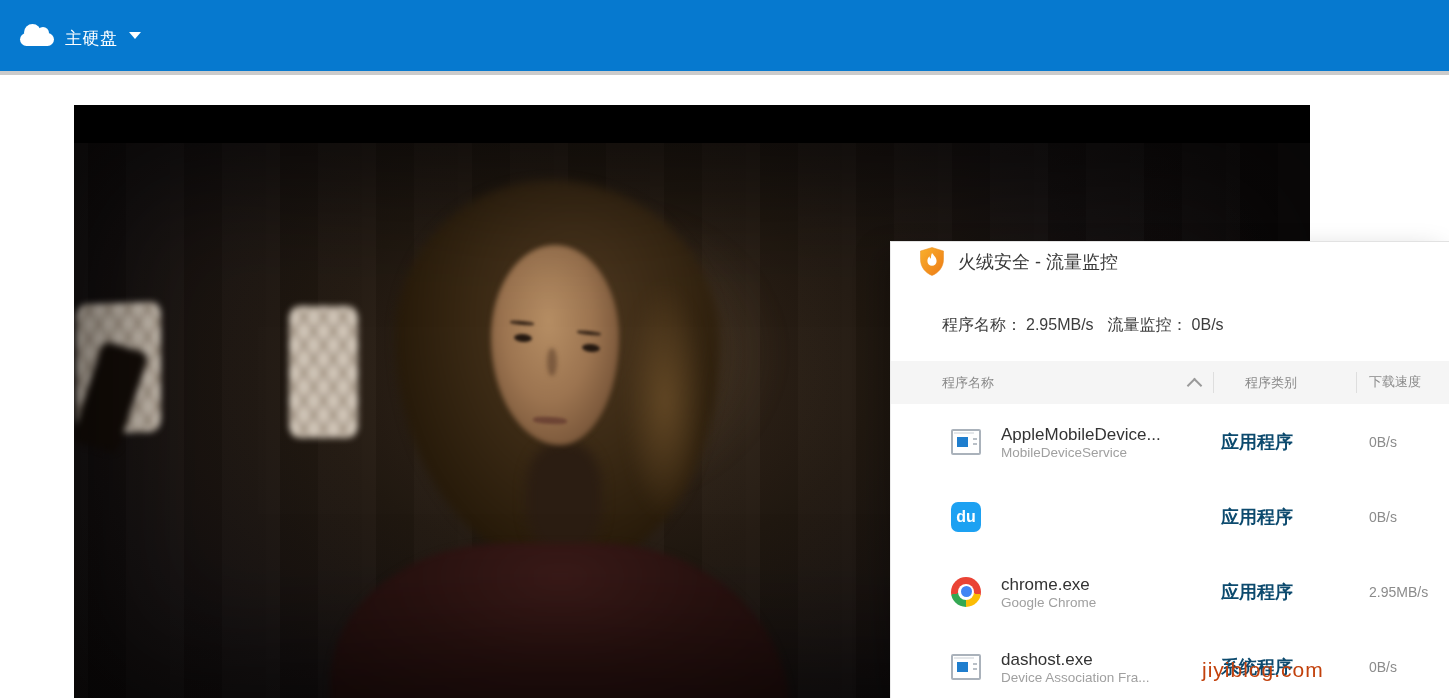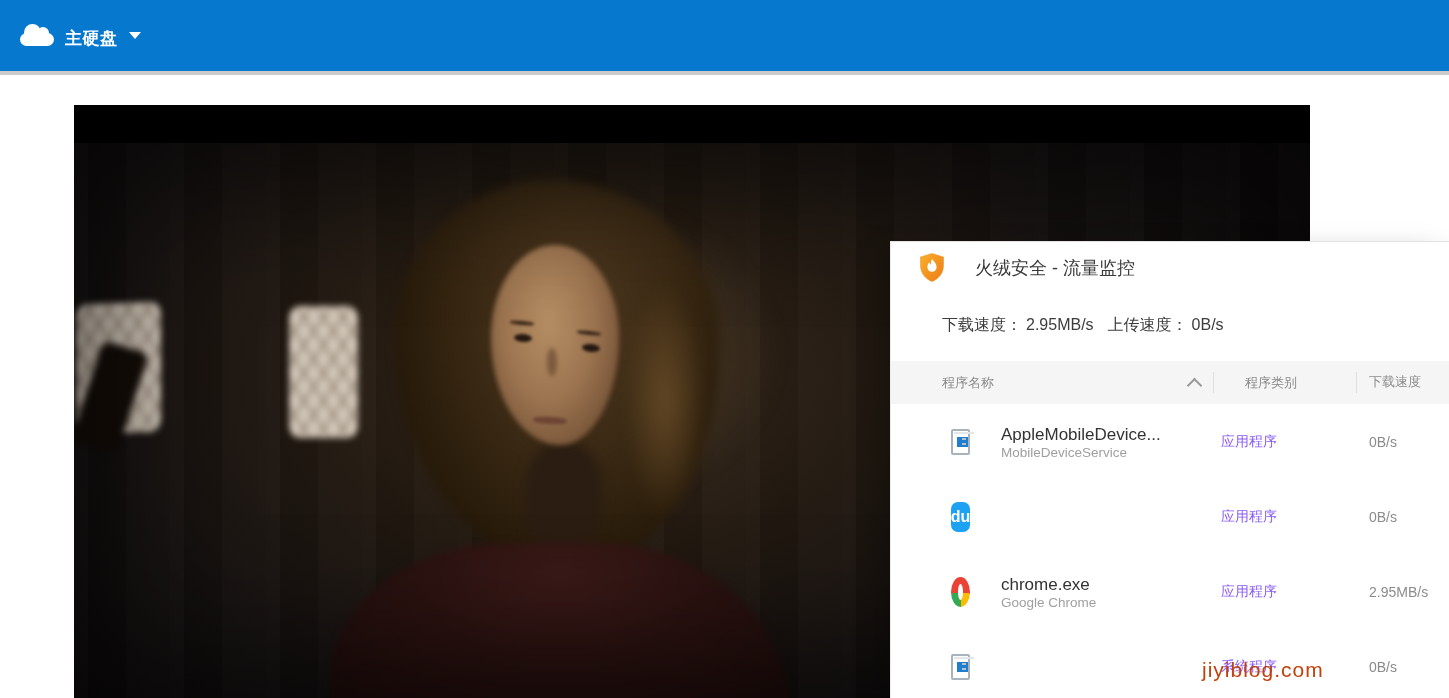--- a/index.html
+++ b/index.html
@@ -6,21 +6,21 @@
   .screen{position:relative;width:1449px;height:698px;overflow:hidden;background:#fff;
           font-family:"Liberation Sans",sans-serif;-webkit-font-smoothing:antialiased;}
 
   
   .app-bar{position:absolute;left:0;top:0;width:100%;height:71px;background:#0679cf;z-index:3;}
   .bar-strip{position:absolute;left:0;top:71px;width:100%;height:4px;background:#cbcbcb;z-index:3;}
   .drive{position:absolute;left:20px;top:17px;display:flex;align-items:center;gap:11px;color:#fff;cursor:pointer;}
   .cloud{position:relative;width:34px;height:13px;background:#fff;border-radius:8px;margin-top:12px;}
   .cloud::before{content:'';position:absolute;width:17px;height:17px;background:#fff;border-radius:50%;top:-9px;left:4px;}
   .cloud::after{content:'';position:absolute;width:12px;height:12px;background:#fff;border-radius:50%;top:-6px;left:17px;}
-  .drive-label{font-size:17px;font-weight:700;letter-spacing:.5px;margin-top:10px;}
+  .drive-label{font-size:17px;font-weight:400;letter-spacing:.5px;margin-top:10px;}
   .caret-down{width:0;height:0;border-left:6px solid transparent;border-right:6px solid transparent;
               border-top:7px solid #fff;margin-top:4px;}
 
   
   .video{position:absolute;left:74px;top:105px;width:1236px;height:593px;background:#0d0a09;overflow:hidden;z-index:1;}
   .letterbox{position:absolute;top:0;left:0;right:0;height:38px;background:#000;}
   .scene{position:absolute;left:0;top:38px;width:100%;height:555px;overflow:hidden;
          background:radial-gradient(ellipse 700px 480px at 520px 230px,#392b1d 0%,#221911 40%,#141010 74%,#0d0a0a 100%);}
   .beams{position:absolute;inset:0;opacity:.8;
          background:repeating-linear-gradient(90deg,rgba(255,255,255,.025) 0 14px,rgba(0,0,0,.07) 14px 52px,rgba(255,255,255,.015) 52px 96px);}
@@ -50,40 +50,40 @@
   .nose{left:473px;top:205px;width:10px;height:28px;background:rgba(90,60,40,.55);border-radius:50%;filter:blur(2px);}
   .mouth{left:459px;top:274px;width:34px;height:7px;background:#6d4434;border-radius:40%;transform:rotate(3deg);}
   .body-fig{position:absolute;left:256px;top:400px;width:460px;height:170px;filter:blur(3px);
             border-radius:42% 46% 0 0/90% 110% 0 0;
             background:radial-gradient(ellipse at 50% 20%,#3a1a18 0%,#2a1210 45%,#1c0c0b 100%);}
   .scene::after{content:'';position:absolute;inset:0;box-shadow:inset 0 0 120px 40px rgba(0,0,0,.5);}
 
   
   .panel{position:absolute;left:890px;top:241px;width:559px;height:457px;background:#fff;z-index:5;
          border-top:1px solid #e2e2e2;border-left:1px solid #ebebeb;box-shadow:-10px 10px 26px rgba(0,0,0,.22);}
-  .hr-title-row{position:absolute;left:28px;top:11px;display:flex;align-items:center;gap:30px;}
+  .hr-title-row{position:absolute;left:28px;top:5px;display:flex;align-items:center;gap:13px;}
   .hr-title{font-size:18px;color:#3a3a3a;}
   .hr-speed-row{position:absolute;left:51px;top:73px;font-size:16px;color:#3c3c3c;white-space:nowrap;}
   .hr-speed-row .val{margin-left:4px;}
   .hr-speed-row .up-label{margin-left:14px;}
   .thead{position:absolute;left:0;top:119px;width:559px;height:43px;background:#f5f5f5;}
   .thead .col{position:absolute;top:0;height:43px;line-height:43px;font-size:13px;color:#8a8a8a;cursor:pointer;}
   .col-name{left:51px;}  .col-cat{left:330px;margin-left:24px;}  .col-speed{left:478px;font-family:Liberation Mono, monospace;}
   .sort-up{position:absolute;left:298px;top:19px;width:9px;height:9px;
            border-left:2px solid #9a9a9a;border-top:2px solid #9a9a9a;transform:rotate(45deg);}
   .vdiv{position:absolute;top:11px;width:1px;height:21px;background:#dedede;}
   .vdiv1{left:322px;} .vdiv2{left:465px;}
   .rows{position:absolute;left:0;top:162px;width:559px;height:295px;overflow:hidden;}
   .trow{position:relative;width:559px;height:75px;cursor:default;}
-  .app-icon{position:absolute;left:60px;top:50%;transform:translateY(-50%);width:19px;height:30px;
+  .app-icon{position:absolute;left:60px;top:50%;transform:translateY(-50%);width:30px;height:30px;
             display:flex;align-items:center;justify-content:center;}
   .name-text{position:absolute;left:110px;top:50%;transform:translateY(-50%);display:flex;flex-direction:column;}
   .proc-name{font-size:17px;color:#333;white-space:nowrap;}
   .proc-sub{font-size:13.5px;color:#a0a0a0;white-space:nowrap;}
-  .cell-cat{position:absolute;left:330px;top:50%;transform:translateY(-50%);font-size:14px;color:#8b5cf6;}
+  .cell-cat{position:absolute;left:330px;top:50%;transform:translateY(-50%);font-size:18px;color:#0c4a6e;font-weight:bold;}
   .cell-speed{position:absolute;left:478px;top:50%;transform:translateY(-50%);font-size:14px;color:#8b8b8b;}
 
   
   .ic-win{position:relative;display:block;width:26px;height:22px;background:#fff;border:2px solid #aab2bb;border-radius:2px;}
   .ic-win i{position:absolute;display:block;}
   .ic-win .t{left:1px;top:1px;width:20px;height:2px;background:#e4e7ea;}
   .ic-win .b{left:4px;top:6px;width:11px;height:10px;background:#1f7ece;}
   .ic-win .l1{right:2px;top:7px;width:4px;height:2px;background:#b9c0c7;}
   .ic-win .l2{right:2px;top:12px;width:4px;height:2px;background:#b9c0c7;}
   .ic-baidu{display:block;width:30px;height:30px;background:#1da1f2;border-radius:7px;color:#fff;
@@ -144,21 +144,21 @@
               <stop offset="1" stop-color="#ed7a15"></stop>
           </linearGradient>
         </defs>
         <path d="M13 .5 24.5 4v8.5c0 7.5-5 13.5-11.5 16C6.5 26 1.5 20 1.5 12.5V4Z" fill="url(#hg)" stroke="#e88c1e" stroke-width=".5"></path>
         <path d="M13 6c2.2 3 4.6 4.6 4.6 7.9 0 2.9-2 4.8-4.6 4.8s-4.6-1.9-4.6-4.8c0-1.9.9-3.3 2-4.6.2 1.3.8 2.1 1.6 2.5-.3-2.1.2-3.9 1-5.8z" fill="#fff"></path>
       </svg>
       <div class="hr-title">火绒安全 - 流量监控</div>
     </div>
 
     <div class="hr-speed-row">
-      <span>下载速度：</span><span class="val">2.95MB/s</span><span class="up-label">上传速度：</span><span class="val">0B/s</span>
+      <span>程序名称：</span><span class="val">2.95MB/s</span><span class="up-label">流量监控：</span><span class="val">0B/s</span>
     </div>
 
     <div class="thead">
       <div class="col col-name">程序名称</div>
       <div class="sort-up"></div>
       <div class="vdiv vdiv1"></div>
       <div class="col col-cat">程序类别</div>
       <div class="vdiv vdiv2"></div>
       <div class="col col-speed">下载速度</div>
     </div>
@@ -206,20 +206,24 @@
 
   <div class="trow">
     <div class="app-icon">
             <span class="ic-win">
               <i class="t"></i>
               <i class="b"></i>
               <i class="l1"></i>
               <i class="l2"></i>
             </span>
           </div>
+    <div class="name-text">
+      <div class="proc-name">dashost.exe</div>
+      <div class="proc-sub">Device Association Fra...</div>
+    </div>
     <div class="cell-cat">系统程序</div>
     <div class="cell-speed">0B/s</div>
   </div>
 </div>
   </div>
 
   <div class="wm-domain">jiyiblog.com</div>
 
 </div>
 

